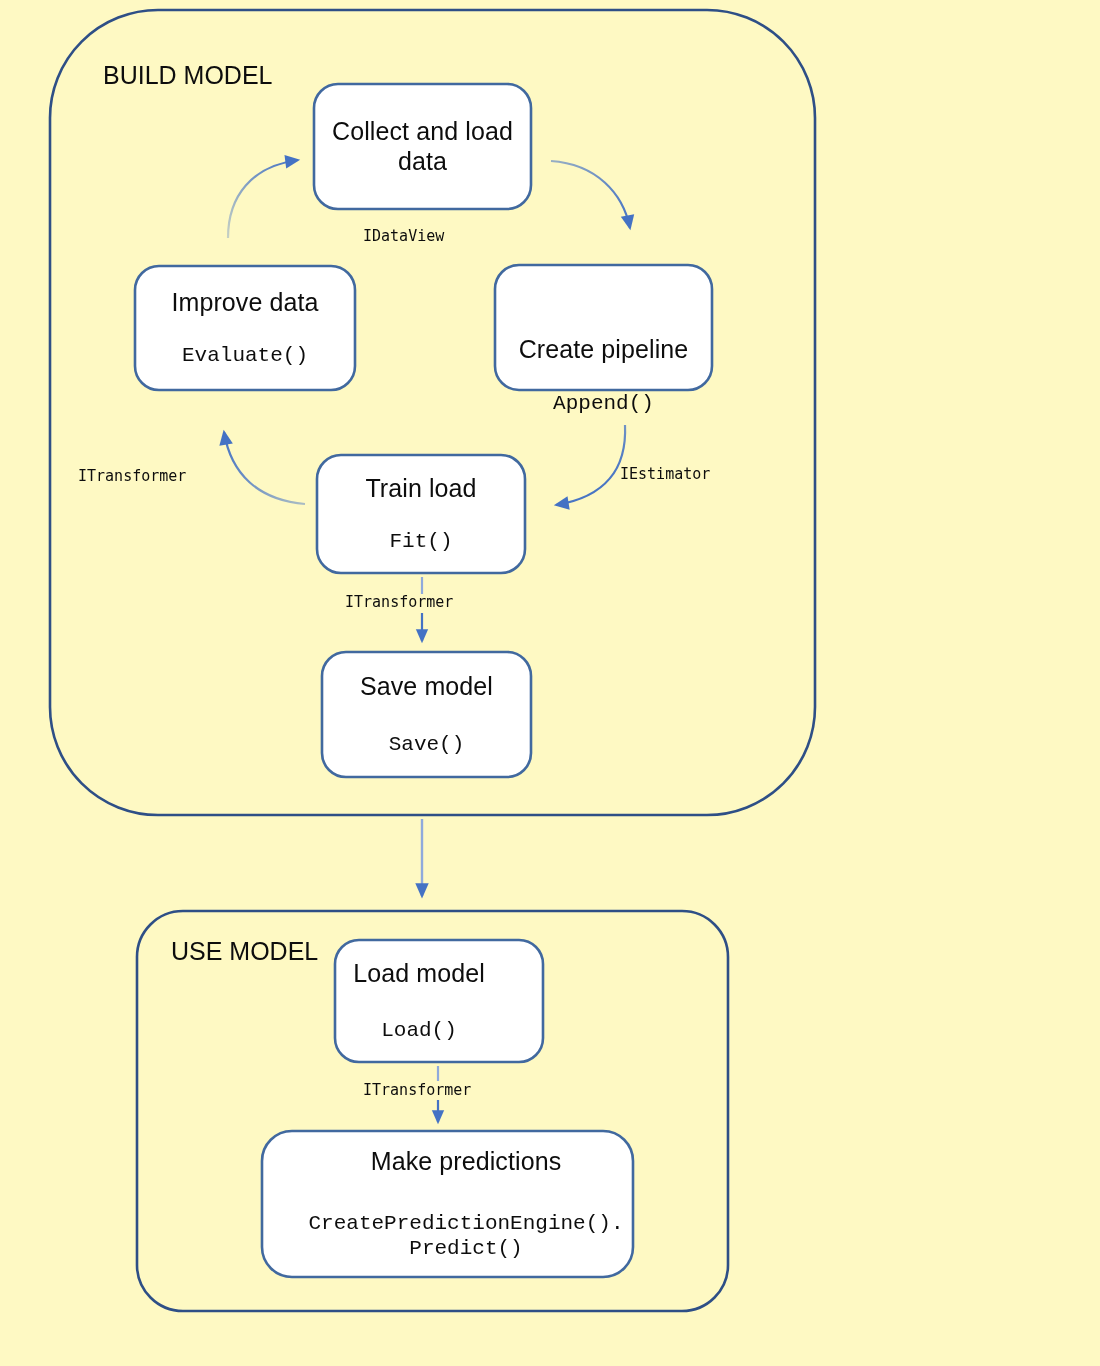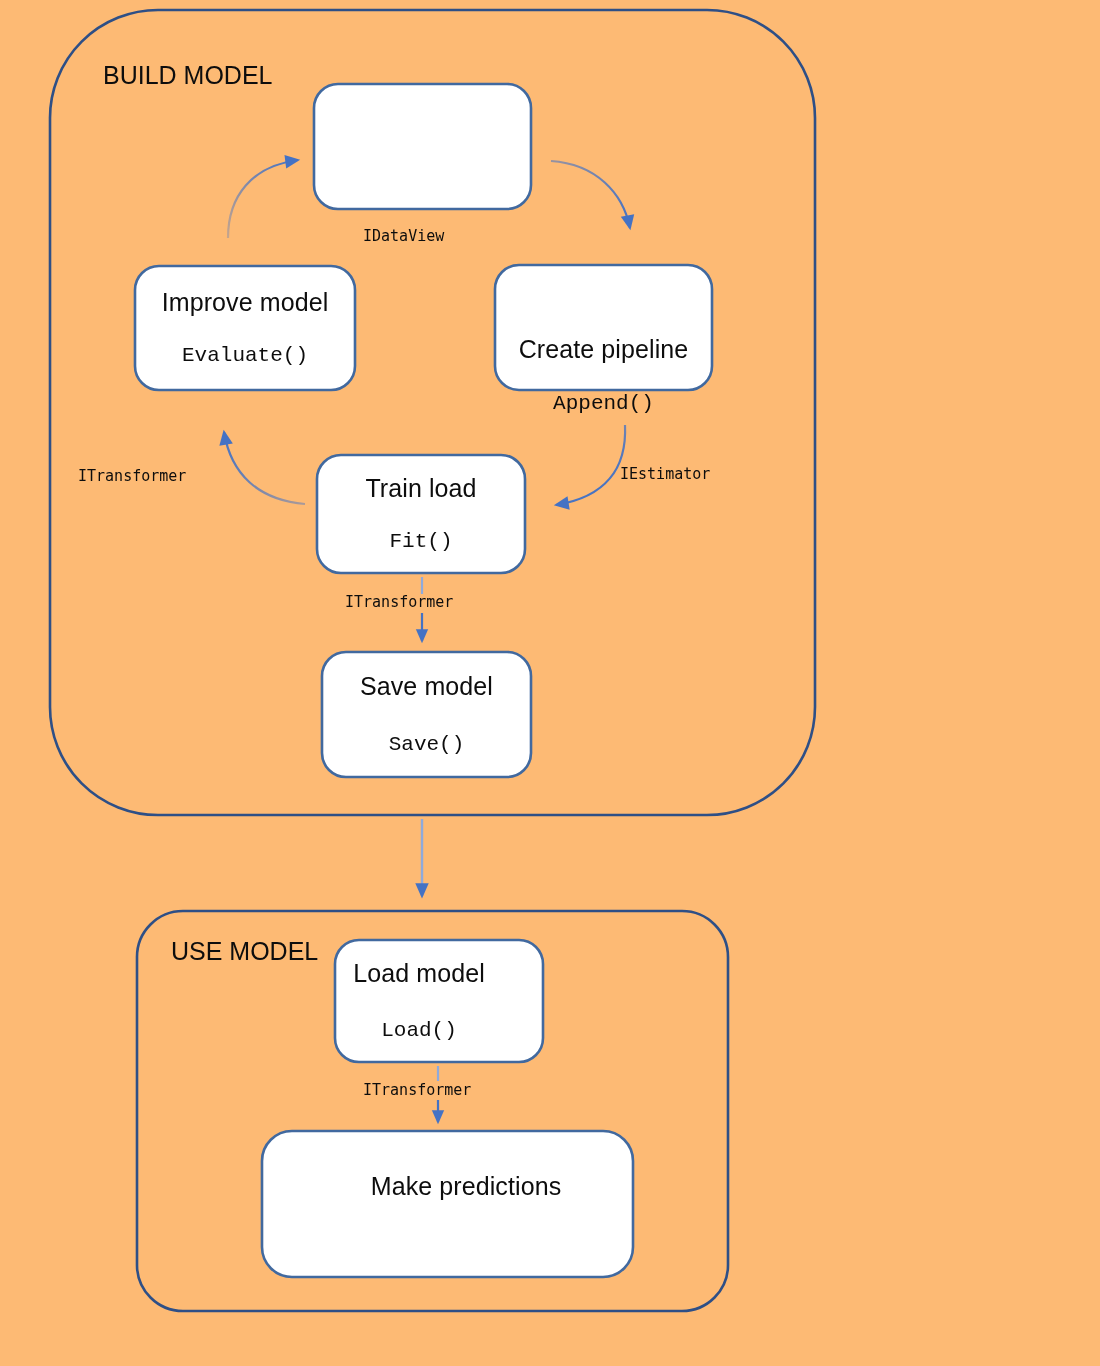--- a/index.html
+++ b/index.html
@@ -5,21 +5,21 @@
 <style>
   html, body {
     margin: 0;
     padding: 0;
     background: #ffffff;
   }
   #canvas {
     position: relative;
     width: 1100px;
     height: 1366px;
-    background: #fdba74;
+    background: #fef9c3;
     overflow: hidden;
     font-family: "Liberation Sans", sans-serif;
   }
   #svg-layer {
     position: absolute;
     left: 0;
     top: 0;
     width: 1100px;
     height: 1366px;
   }
@@ -133,23 +133,27 @@
     <line x1="422" y1="819" x2="422" y2="896" stroke="#8faadc" stroke-width="2.4" marker-end="url(#ah-big)"></line>
 
     <line x1="438" y1="1066" x2="438" y2="1081" stroke="#8faadc" stroke-width="2.2"></line>
     <line x1="438" y1="1100" x2="438" y2="1122" stroke="#4472c4" stroke-width="2.2" marker-end="url(#ah-big)"></line>
   </svg>
 
   <div class="group-label" style="left:103px; top:61px;">BUILD MODEL</div>
 
   <div class="group-label" style="left:171px; top:937px;">USE MODEL</div>
 
+  <div class="node" style="left:314px; top:84px; width:217px; height:125px;">
+    <div class="node-title" style="white-space:pre-line;">Collect and load
+data</div>
+  </div>
 
   <div class="node" style="left:135px; top:266px; width:220px; height:124px;">
-    <div class="node-title">Improve model</div>
+    <div class="node-title">Improve data</div>
     <div class="gap-sm"></div>
     <div class="node-api">Evaluate()</div>
   </div>
 
   <div class="node" style="left:495px; top:265px; width:217px; height:125px;margin-top:48px;">
     <div class="node-title">Create pipeline</div>
     <div class="gap-sm"></div>
     <div class="node-api">Append()</div>
   </div>
 
@@ -167,20 +171,22 @@
 
   <div class="node" style="left:335px; top:940px; width:168px; height:122px;">
     <div class="node-title">Load model</div>
     <div class="gap-md"></div>
     <div class="node-api">Load()</div>
   </div>
 
   <div class="node" style="left:262px; top:1131px; width:408px; height:146px;">
     <div class="node-title">Make predictions</div>
     <div class="gap-lg"></div>
+    <div class="node-api">CreatePredictionEngine().
+Predict()</div>
   </div>
 
   <div class="edge-label" style="left:363px; top:227px;">IDataView</div>
 
   <div class="edge-label" style="left:620px; top:465px;">IEstimator</div>
 
   <div class="edge-label" style="left:78px; top:467px;">ITransformer</div>
 
   <div class="edge-label" style="left:345px; top:593px;">ITransformer</div>
 

